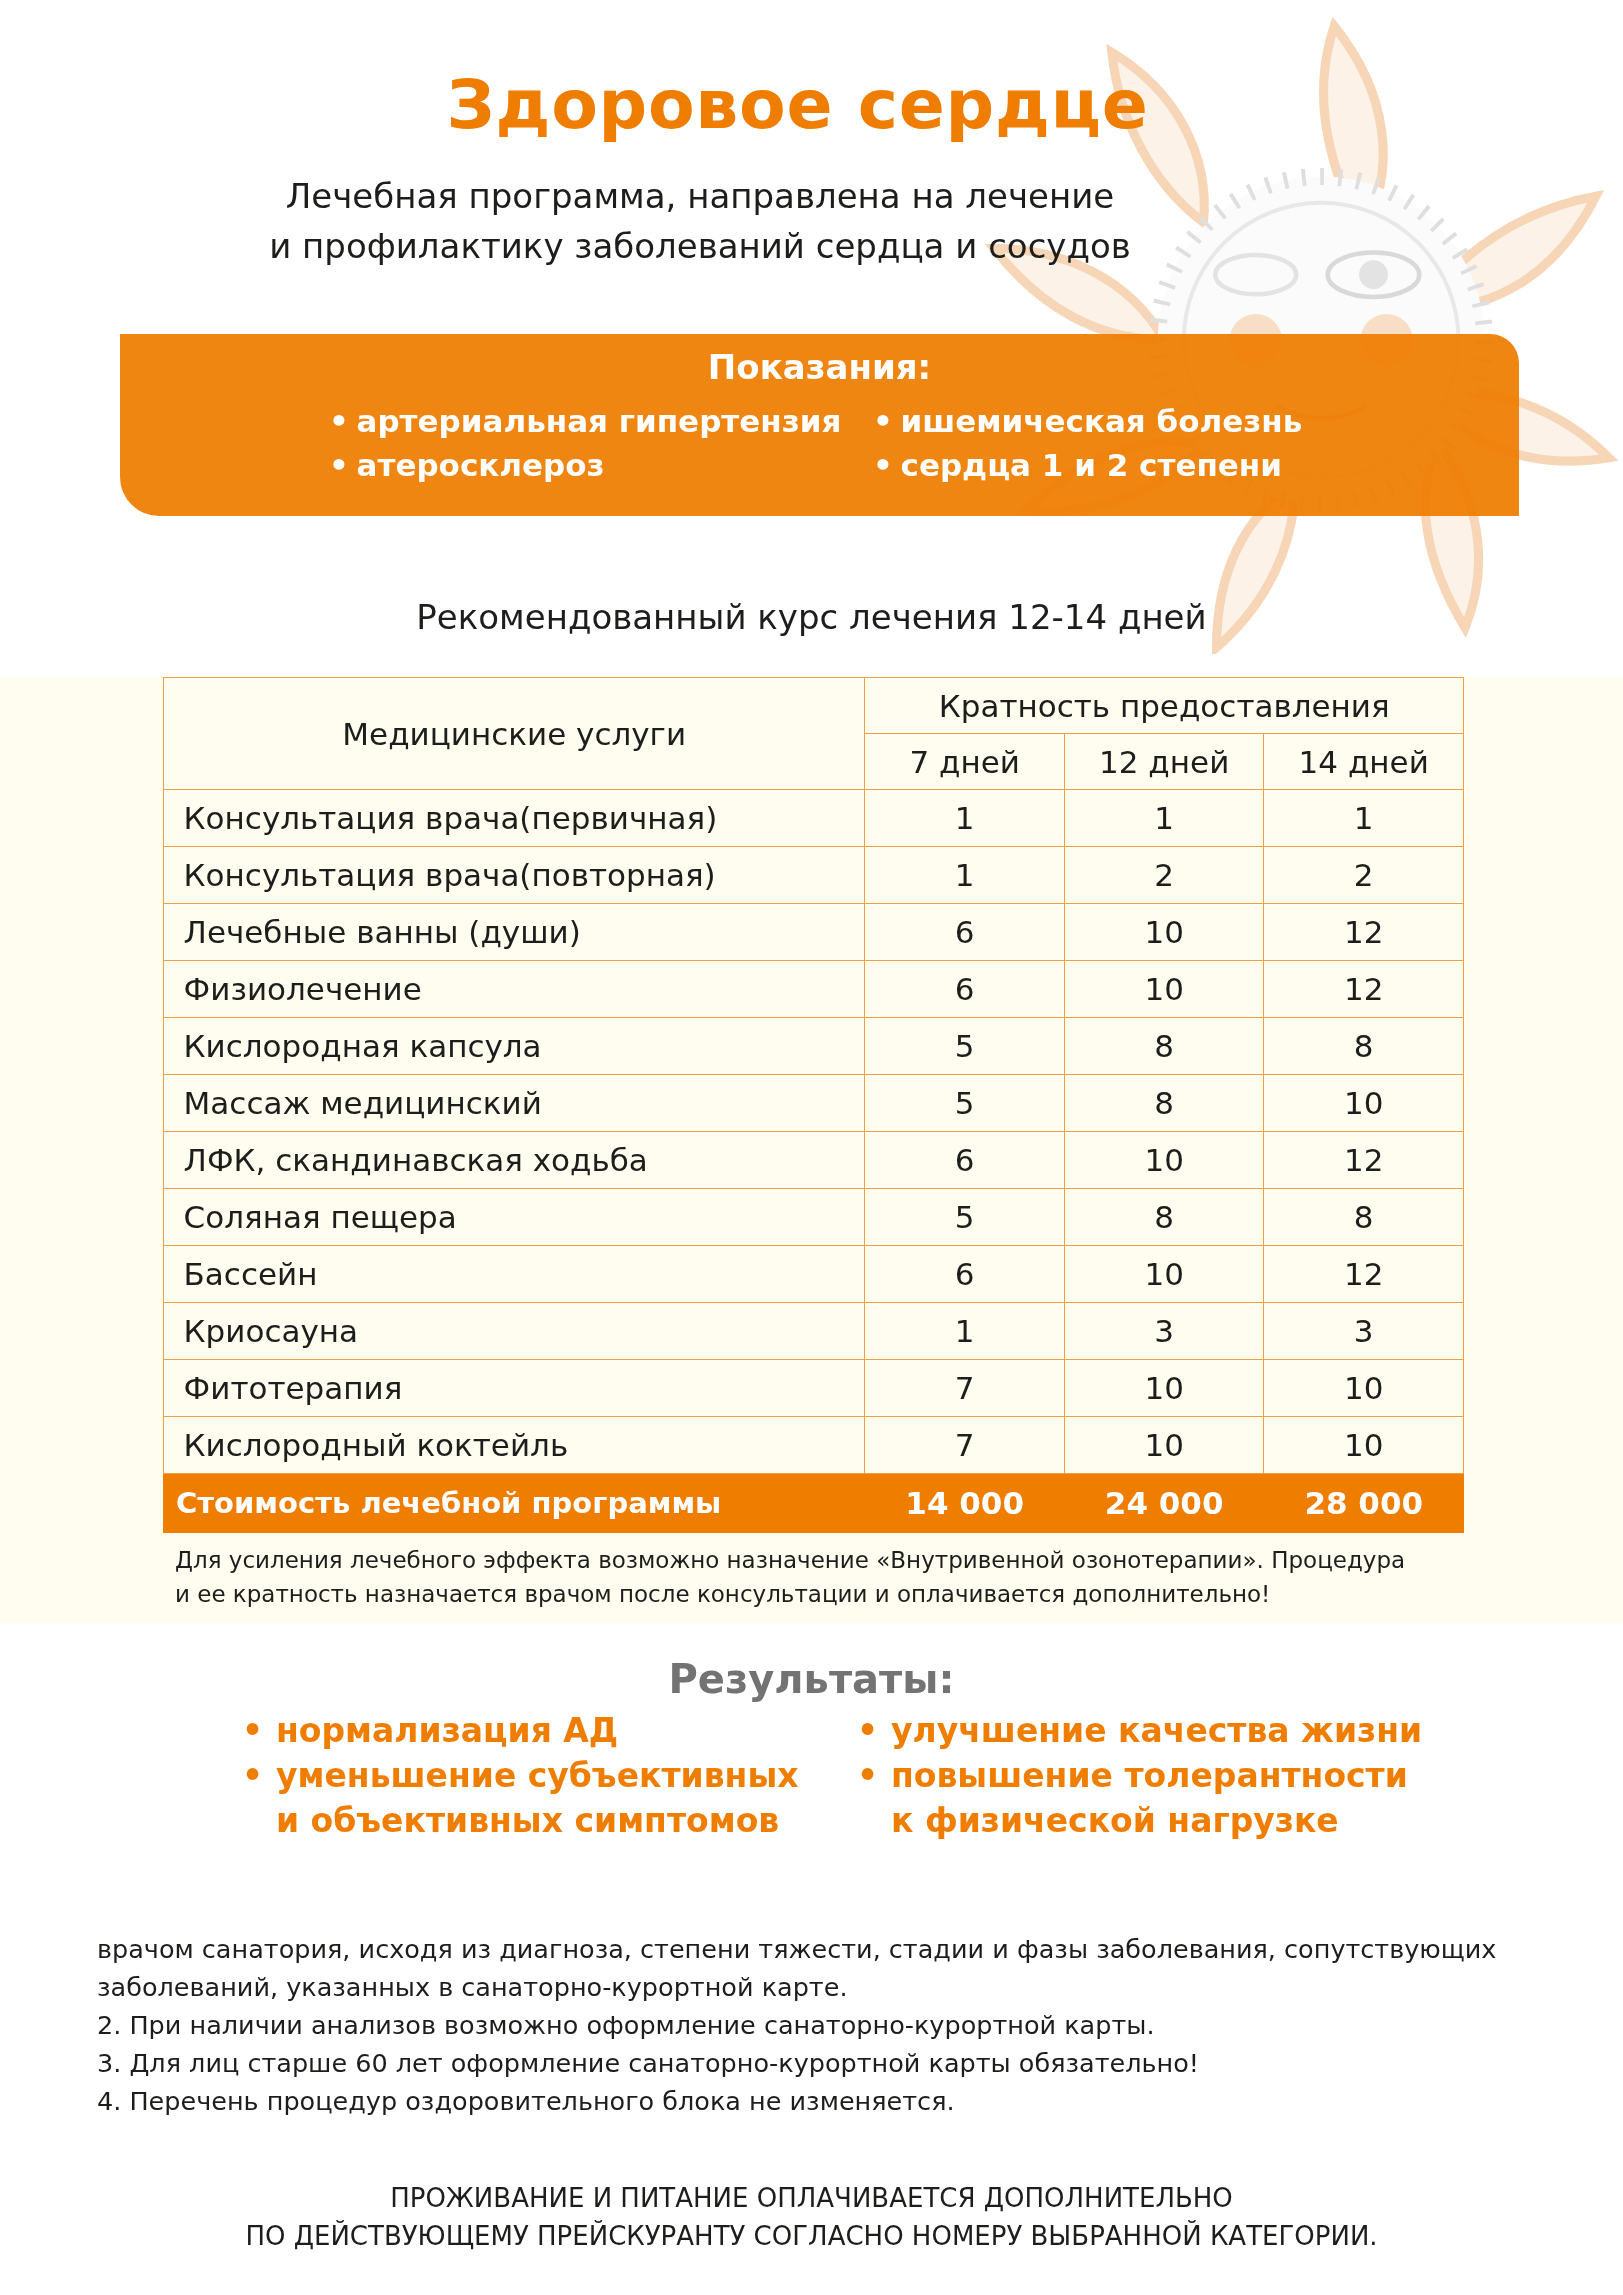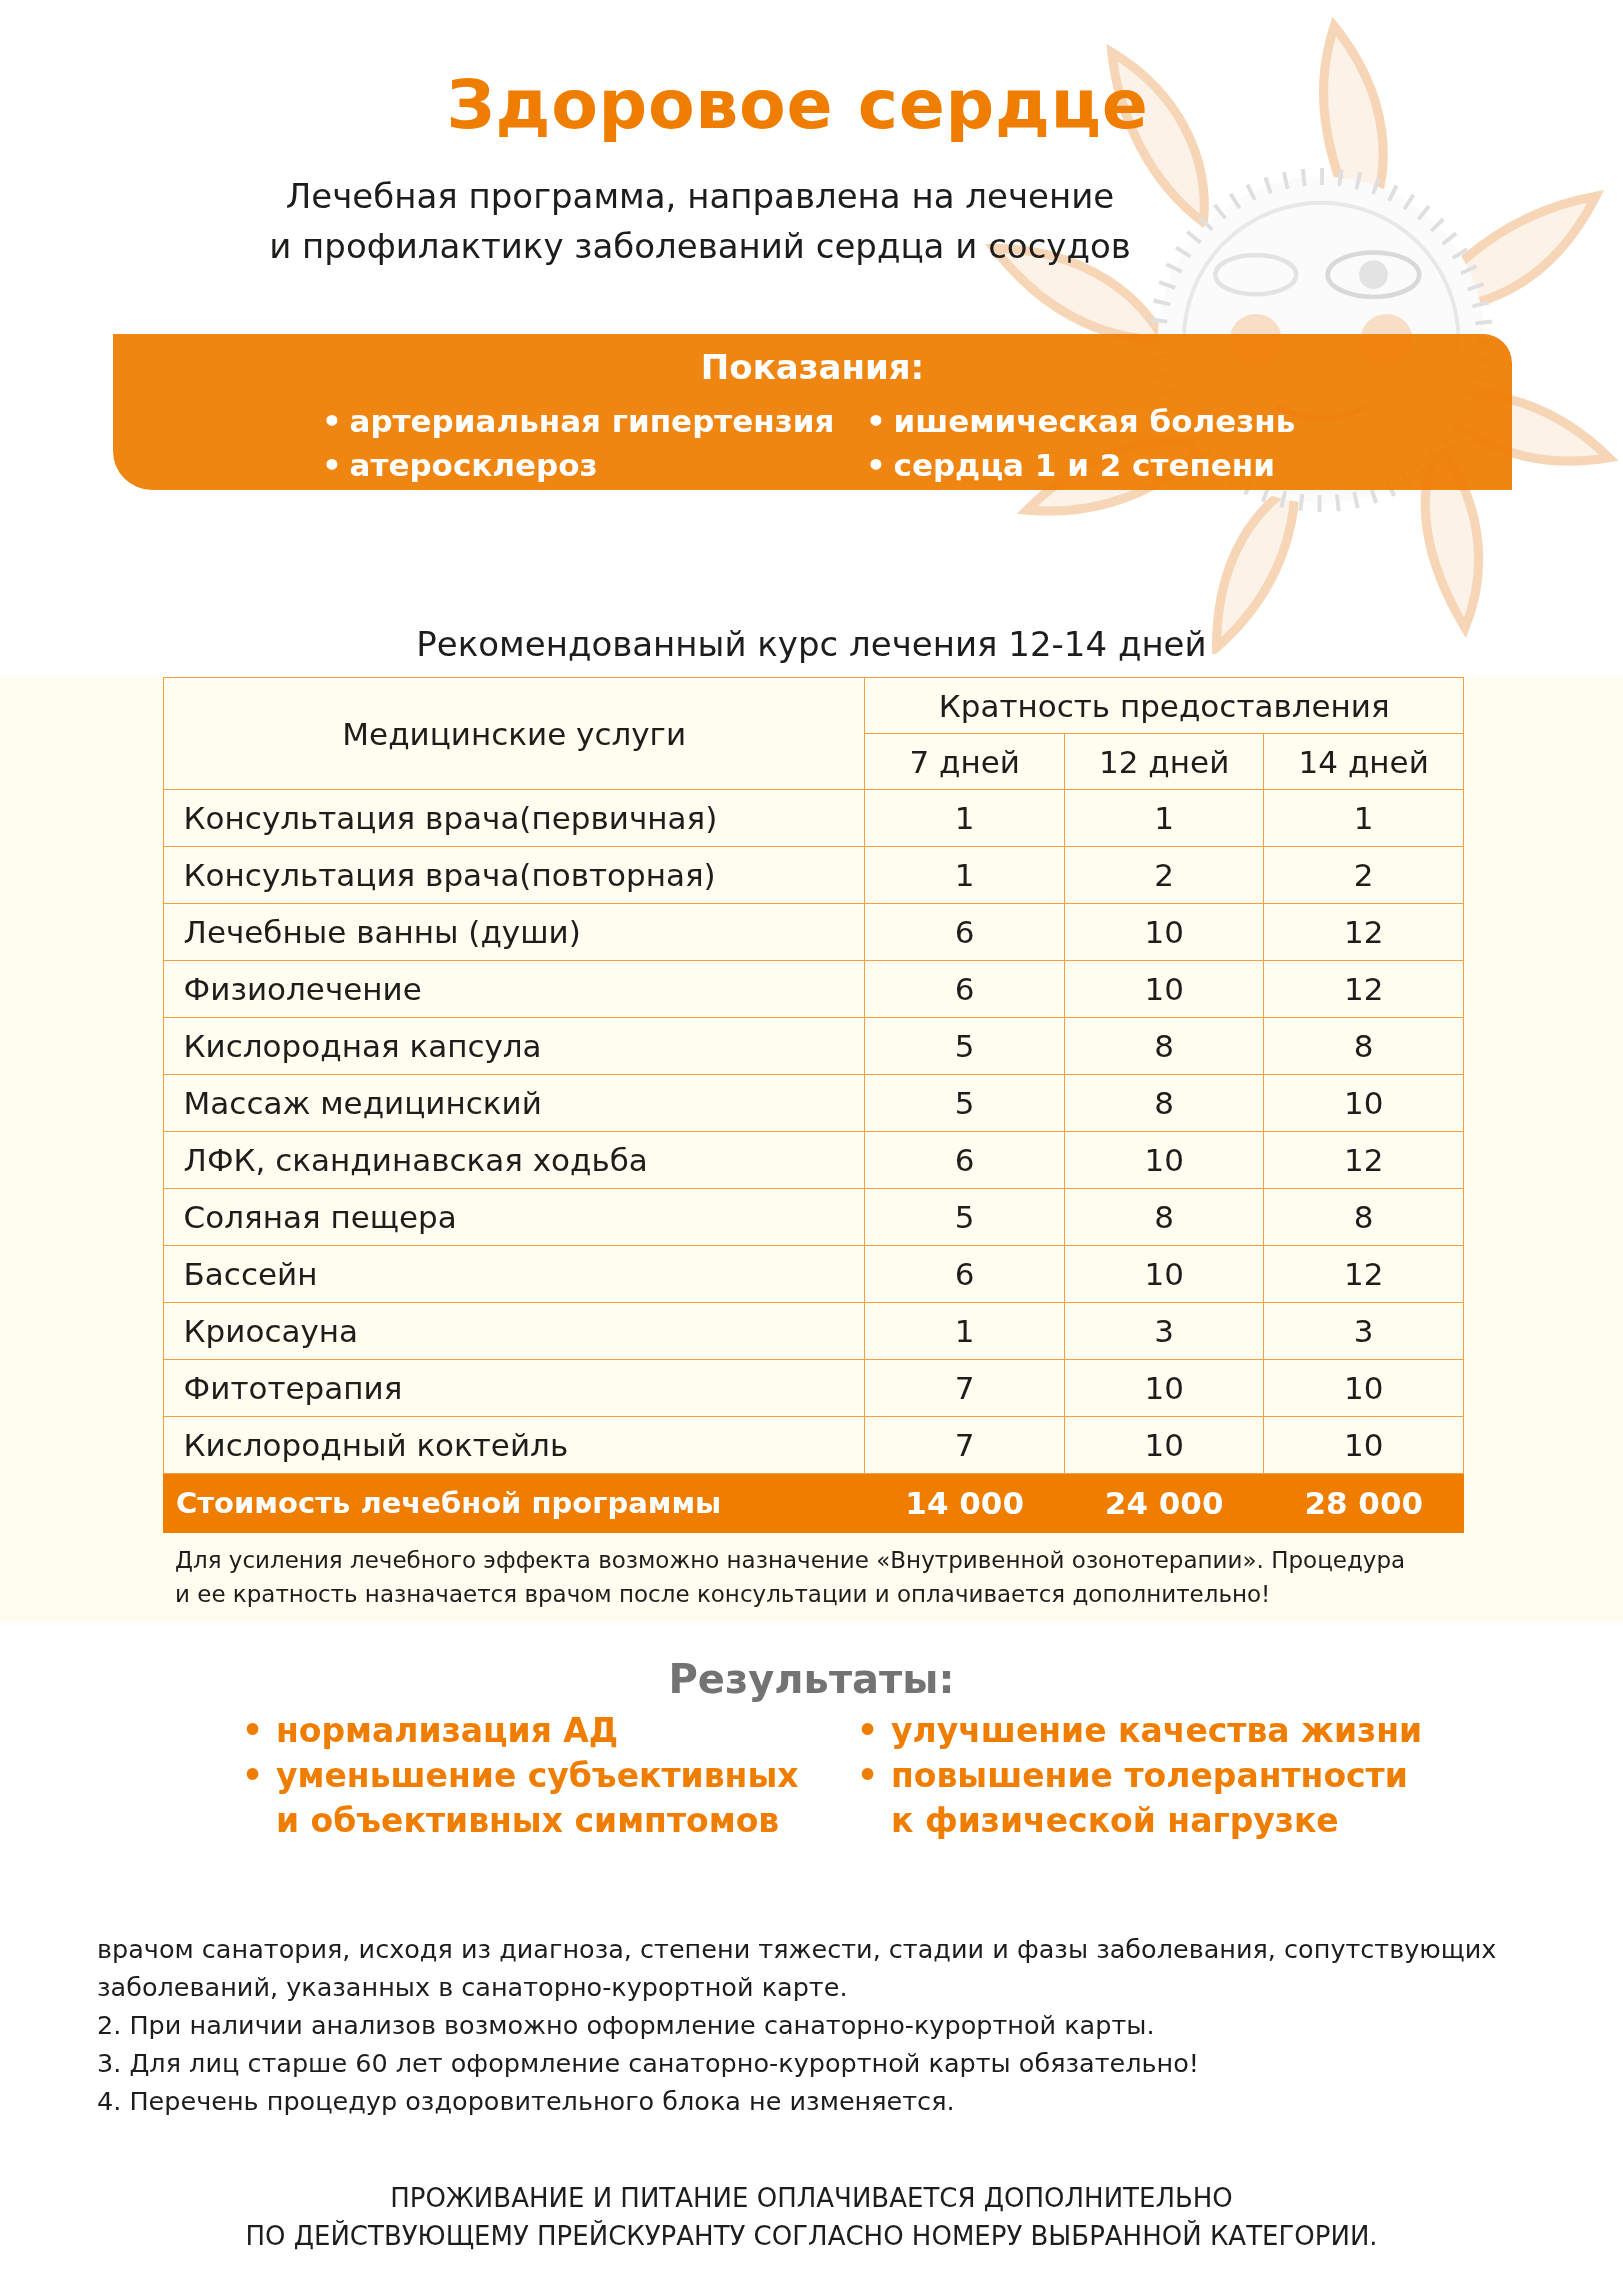--- a/index.html
+++ b/index.html
@@ -7,30 +7,30 @@
   body { position: relative; font-family: "DejaVu Sans", "Liberation Sans", sans-serif; color: #1d1d1b; }
 
   .sun { position: absolute; left: 968px; top: 0; width: 654px; height: 654px; opacity: 0.9; pointer-events: none; }
 
   .title { position: absolute; left: 0; width: 1595px; top: 65px; text-align: center;
     font-family: "DejaVu Sans", sans-serif; font-weight: bold; font-size: 68px; color: #ef7d00; letter-spacing: 0.7px; }
   .subtitle { position: absolute; left: 0; width: 1400px; top: 171px; text-align: center;
     font-family: "DejaVu Sans", sans-serif; font-size: 34px; line-height: 50px; color: #1d1d1b; }
   .subtitle div { white-space: nowrap; }
 
-  .ind-box { position: absolute; left: 113px; top: 334px; width: 1399px; height: 156px;
+  .ind-box { position: absolute; left: 120px; top: 334px; width: 1399px; height: 182px;
     background: rgba(239,125,0,0.93); border-radius: 0 29px 0 39px; color: #ffffff; }
   .ind-title { position: absolute; left: 0; width: 100%; top: 13px; text-align: center; font-weight: bold; font-size: 34px; }
   .ind-list { position: absolute; top: 65px; font-weight: bold; font-size: 31px; line-height: 44px; white-space: nowrap; }
   .ind-list.l { left: 209px; }
   .ind-list.r { left: 753px; }
   .ind-list li { list-style: none; position: relative; padding-left: 27.5px; }
   .ind-list li::before { content: "\2022"; position: absolute; left: 0; }
 
-  .course { position: absolute; left: 0; width: 1623px; top: 624px; text-align: center; font-size: 34px; color: #1d1d1b; }
+  .course { position: absolute; left: 0; width: 1623px; top: 597px; text-align: center; font-size: 34px; color: #1d1d1b; }
 
   .cream { position: absolute; left: 0; top: 677px; width: 1623px; height: 946px; background: #fffdef; }
 
   table.svc { position: absolute; left: 163px; top: 677px; width: 1301px; border-collapse: collapse; font-size: 31px; color: #1d1d1b; }
   table.svc td, table.svc th { border: 1.3px solid #f0a040; font-weight: normal; }
   table.svc th { text-align: center; height: 56px; }
   table.svc td { height: 57px; }
   table.svc td.name { text-align: left; padding-left: 19.6px; white-space: nowrap; }
   table.svc td.num { text-align: center; }
   table.svc col.c0 { width: 702px; }

